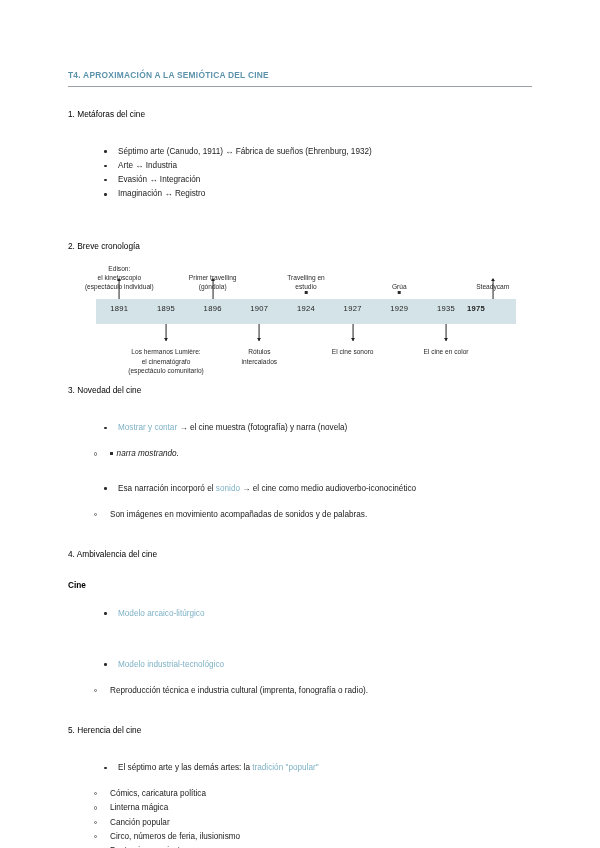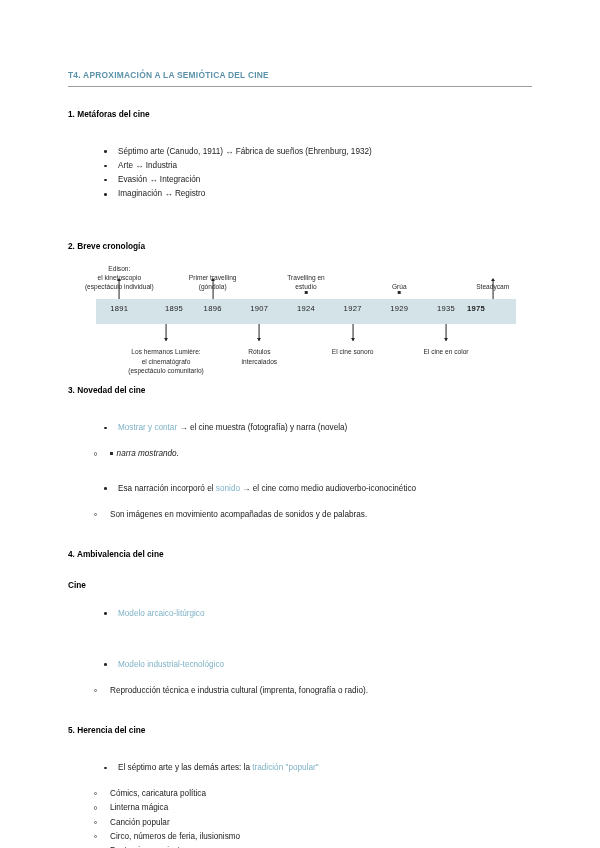--- a/index.html
+++ b/index.html
@@ -41,21 +41,21 @@
   .title-rule {
     height: 1px;
     background: #9aa0a3;
     width: 100%;
     margin: 0 0 22px 0;
   }
 
   
   .sec-head {
     font-size: 8.3px;
-    font-weight: bold;
+    font-weight: normal;
     color: #000000;
     margin: 0;
     line-height: 1.3;
   }
   .sub-head {
     font-size: 8.3px;
     font-weight: bold;
     color: #000000;
     margin: 0;
     line-height: 1.3;
@@ -208,21 +208,21 @@
       <li><span class="b1"></span><span>Imaginación ↔ Registro</span></li>
     </ul>
 
     <div class="gap-xl"></div>
 
     <div class="sec-head">2. Breve cronología</div>
 
     <div class="timeline" id="timeline">
       <div class="tl-bar"></div>
     <div class="tl-year" style="left: 23.3333px;">1891</div>
-        <div class="tl-year" style="left: 78px;">1895</div>
+        <div class="tl-year" style="left: 70px;">1895</div>
         <div class="tl-year" style="left: 116.667px;">1896</div>
         <div class="tl-year" style="left: 163.333px;">1907</div>
         <div class="tl-year" style="left: 210px;">1924</div>
         <div class="tl-year" style="left: 256.667px;">1927</div>
         <div class="tl-year" style="left: 303.333px;">1929</div>
         <div class="tl-year" style="left: 350px;">1935</div>
         <div class="tl-year" style="left: 380px; font-weight: bold;">1975</div>
         <div class="tl-stem top" style="left: 23.3333px;"></div>
         <div class="tl-arrow up" style="left: 23.3333px;"></div>
         <div class="tl-label top" style="left: 23.3333px;">Edison:

